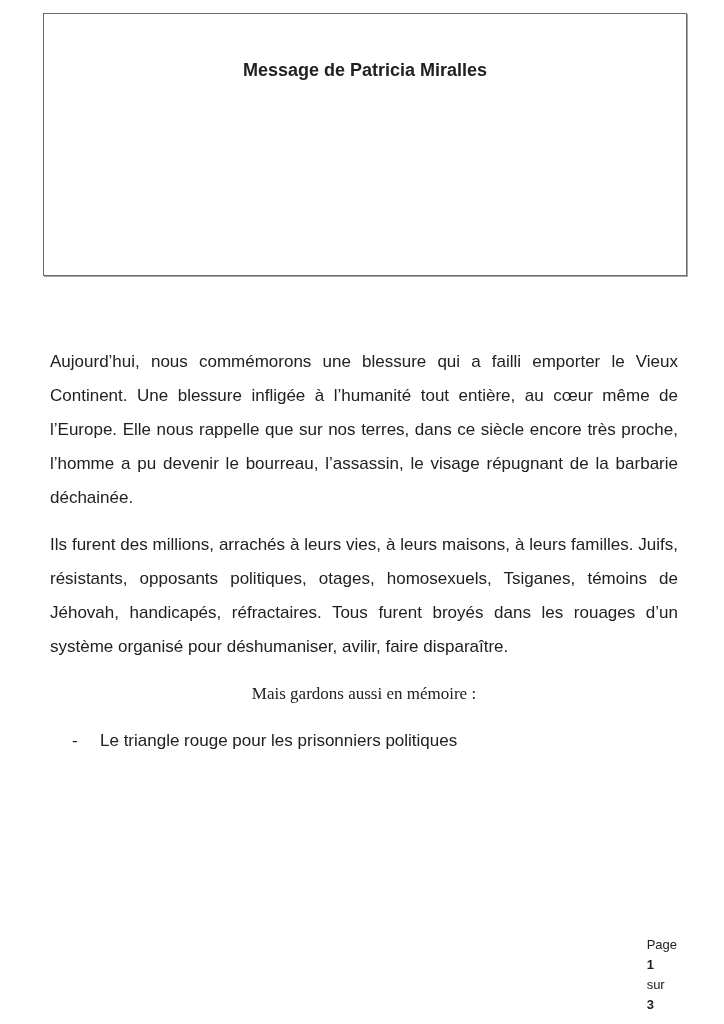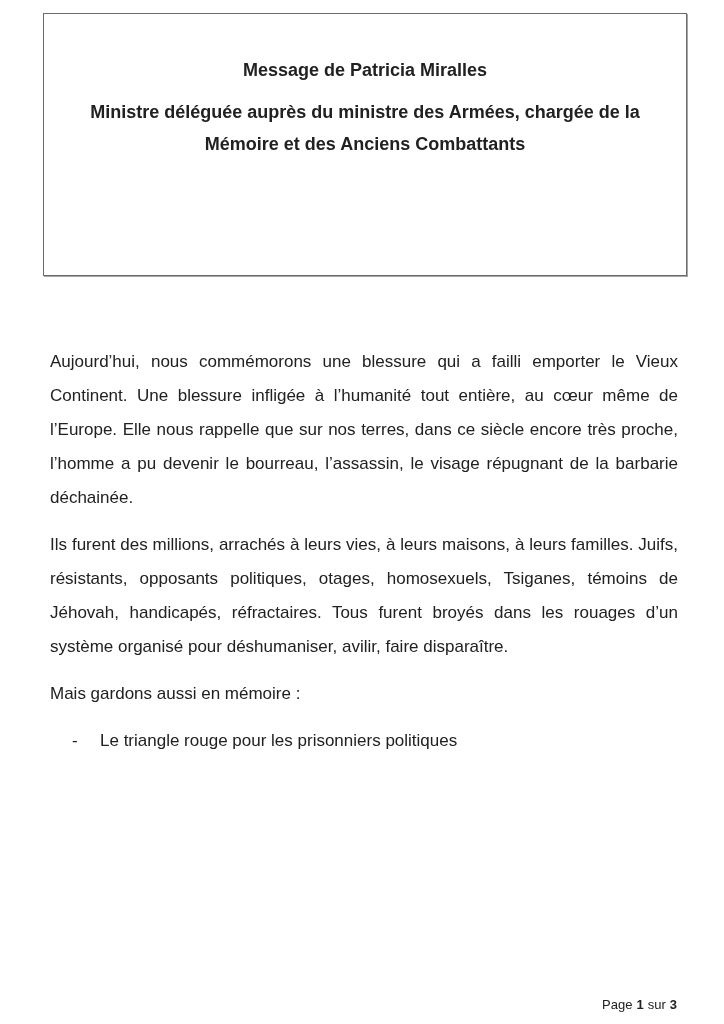--- a/index.html
+++ b/index.html
@@ -45,53 +45,54 @@
     top: 345px;
     width: 628px;
   }
   .doc-body p {
     margin: 0 0 13px 0;
     font-size: 17px;
     line-height: 34px;
     text-align: justify;
   }
   .doc-body p.no-justify {
-    text-align: left;
+    text-align: center;
+    font-family: Liberation Serif, serif;
   }
   .list-item {
     display: flex;
     margin: 0 0 13px 22px;
     font-size: 17px;
     line-height: 34px;
   }
   .list-item .marker {
     flex: 0 0 28px;
   }
   
   .footer {
     position: absolute;
     right: 47px;
     bottom: 11px;
     font-size: 13px;
     line-height: 16px;
     display: flex;
     gap: 4px;
+    flex-direction: column;
   }
   .footer .b {
     font-weight: bold;
   }
 </style>
 </head>
 <body>
 
 <div class="page">
 
   <div class="header-box">
     <p class="bold">Message de Patricia Miralles</p>
-    <p class="bold">Ministre déléguée auprès du ministre des Armées, chargée de la Mémoire et des Anciens Combattants</p>
   </div>
 
   <div class="doc-body">
     <p>Aujourd’hui, nous commémorons une blessure qui a failli emporter le Vieux Continent. Une blessure infligée à l’humanité tout entière, au cœur même de l’Europe. Elle nous rappelle que sur nos terres, dans ce siècle encore très proche, l’homme a pu devenir le bourreau, l’assassin, le visage répugnant de la barbarie déchainée.</p>
     <p>Ils furent des millions, arrachés à leurs vies, à leurs maisons, à leurs familles. Juifs, résistants, opposants politiques, otages, homosexuels, Tsiganes, témoins de Jéhovah, handicapés, réfractaires. Tous furent broyés dans les rouages d’un système organisé pour déshumaniser, avilir, faire disparaître.</p>
     <p class="no-justify">Mais gardons aussi en mémoire :</p>
     <div class="list-item">
       <span class="marker">-</span>
       <span>Le triangle rouge pour les prisonniers politiques</span>
     </div>

